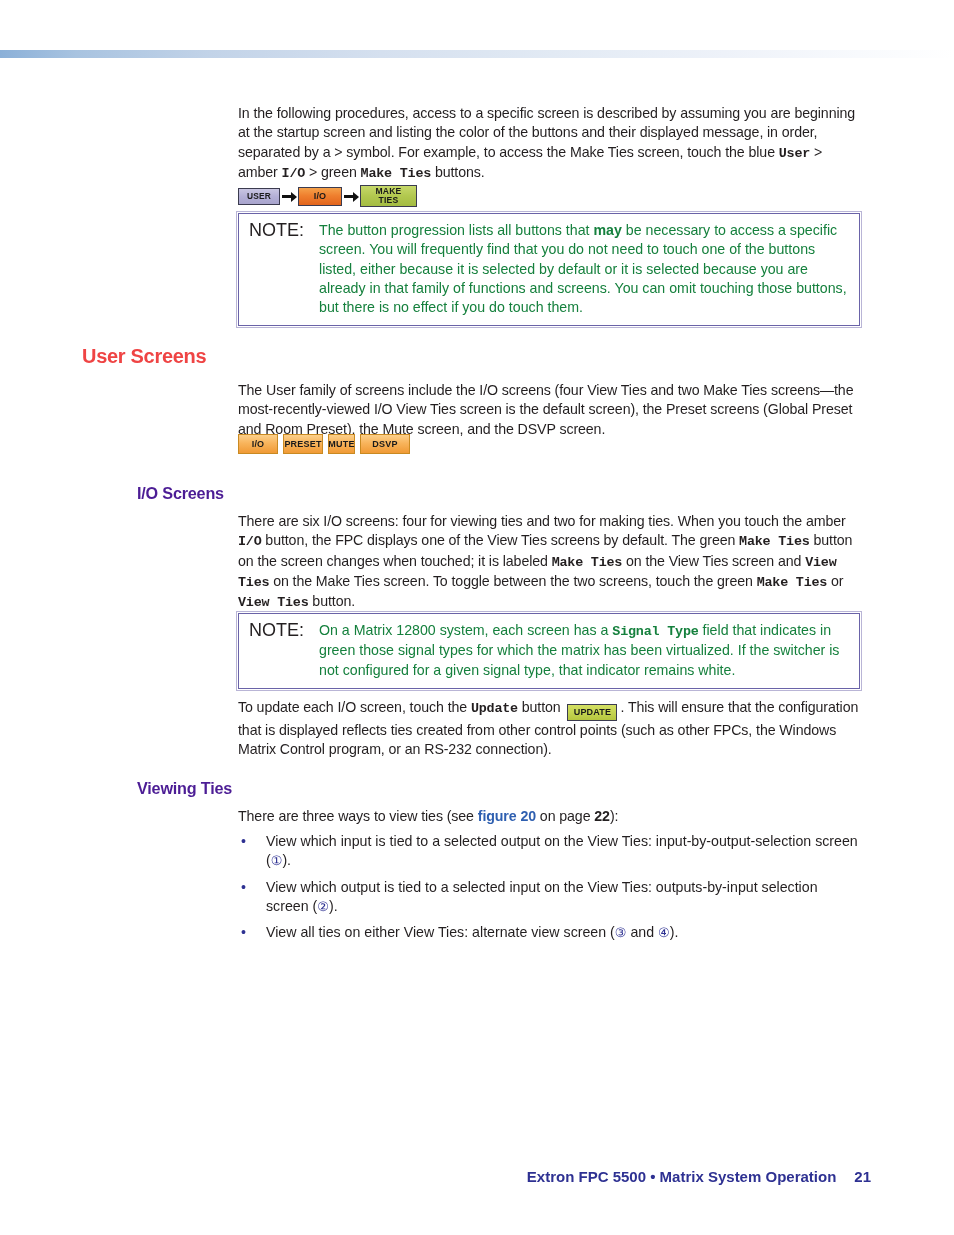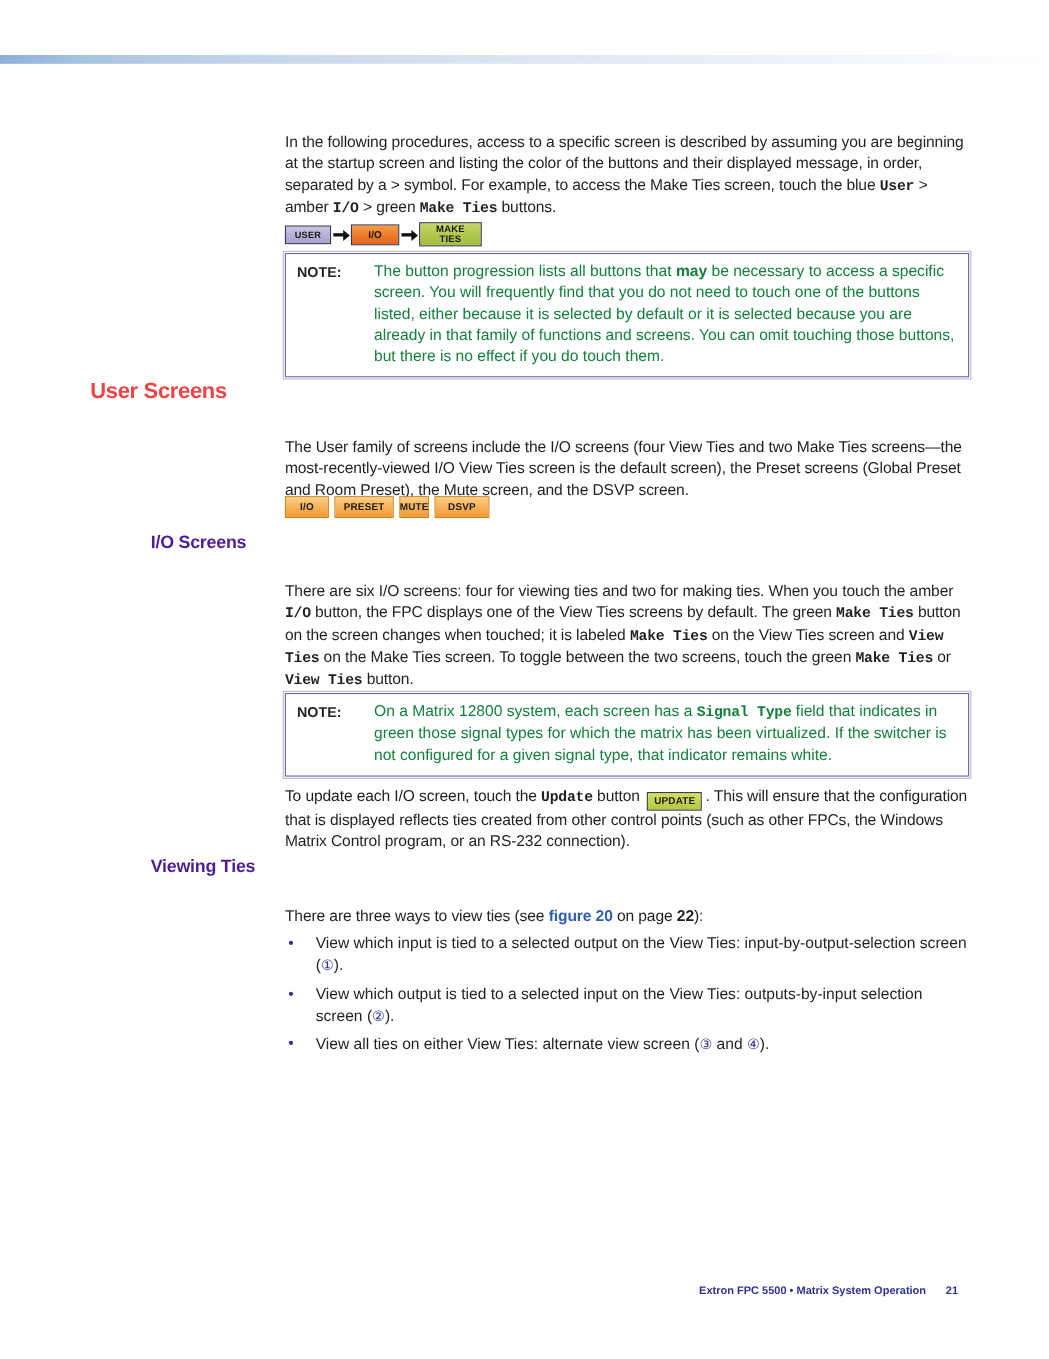--- a/index.html
+++ b/index.html
@@ -37,23 +37,22 @@
   
   .page {
     position: absolute;
     left: 0;
     top: 0;
     width: 954px;
   }
 
   .col-body {
     position: absolute;
-    left: 259px;
+    left: 238px;
     width: 622px;
-    margin-top: 17px;
   }
 
   .col-head {
     position: absolute;
     left: 82px;
     width: 790px;
   }
 
   p.body, .body {
     font-size: 14.2px;
@@ -144,21 +143,21 @@
   }
 
   
   .amber-row { display: flex; align-items: center; gap: 5px; }
   .fpc-btn.amber {
     background: linear-gradient(to bottom, #fcd08a 0%, #f8b45c 45%, #f09a35 100%);
     height: 20px; font-size: 9px; padding: 0 4px;
     border: 1.5px solid #c98a22;
   }
   .fpc-btn.amber.w-io { width: 40px; }
-  .fpc-btn.amber.w-preset { width: 54px; }
+  .fpc-btn.amber.w-preset { width: 40px; }
   .fpc-btn.amber.w-mute { width: 27px; }
   .fpc-btn.amber.w-dsvp { width: 50px; }
 
   .fpc-btn.inline-update {
     background: linear-gradient(to bottom, #d4e063 0%, #c5d451 50%, #b6c63f 100%);
     border: 1.5px solid #3b3b4f;
     width: 50px; height: 17px; font-size: 9px;
     vertical-align: -3px;
     margin: 0 3px;
   }
@@ -168,22 +167,22 @@
     border: 1.6px solid #6a63a8;
     outline: 1px solid #b9b5d6;
     outline-offset: 1px;
     background: #ffffff;
     box-sizing: border-box;
     padding: 7px 10px 8px 10px;
     display: flex;
     gap: 0;
   }
   .note-label {
-    font-size: 13px;
-    font-weight: bold;
+    font-size: 18px;
+    font-weight: normal;
     color: #231f20;
     width: 70px;
     flex: none;
     line-height: 19.3px;
   }
   .note-text {
     font-size: 14.2px;
     line-height: 19.3px;
     color: #15803d;
     flex: 1;
@@ -221,21 +220,21 @@
   
   .footer {
     position: absolute;
     top: 1168px;
     left: 0;
     width: 910px;
     text-align: right;
     padding-right: 39px;
     box-sizing: border-box;
     color: #2e3192;
-    font-size: 10px;
+    font-size: 15px;
     font-weight: bold;
   }
   .footer .pg { margin-left: 18px; }
 </style>
 </head>
 <body>
 
 <div class="header-rule"></div>
 
 <div class="page">

